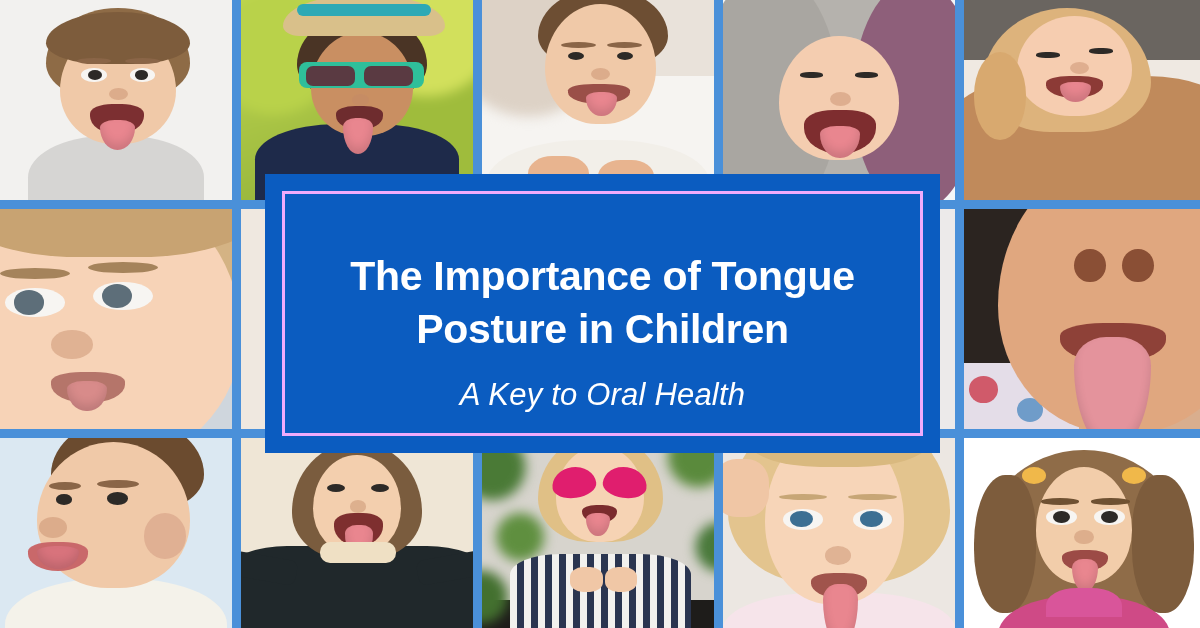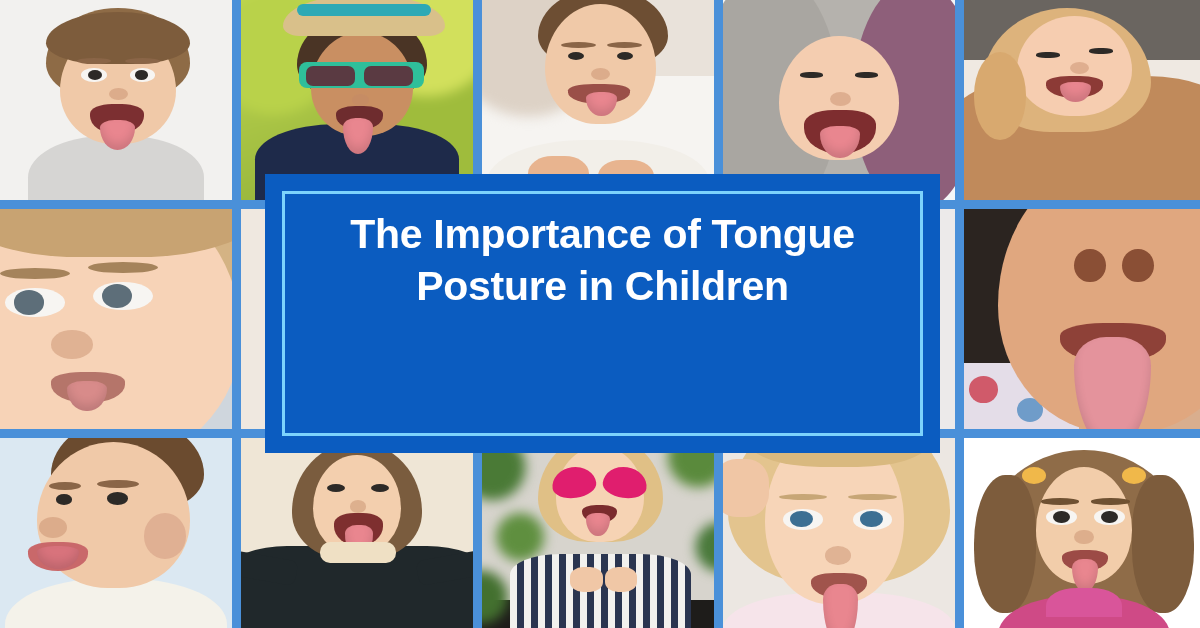--- a/index.html
+++ b/index.html
@@ -92,26 +92,26 @@
     width: 675px;
     height: 279px;
     background: #0b5cc0;
     z-index: 5;
     box-sizing: border-box;
     padding: 17px;
   }
   .title-inner {
     width: 100%;
     height: 100%;
-    border: 3px solid #7dd3fc;
+    border: 3px solid #f0abfc;
     box-sizing: border-box;
     display: flex;
     flex-direction: column;
     align-items: center;
-    justify-content: space-between;
+    justify-content: flex-end;
     padding: 14px 26px 20px;
   }
   .title-main {
     color: #ffffff;
     font-size: 41px;
     font-weight: bold;
     line-height: 1.28;
     text-align: center;
     letter-spacing: -0.3px;
     max-width: 570px;
@@ -349,16 +349,17 @@
       <div class="tongue" style="left:45%;top:58%;width:11%;height:16%;"></div>
       <div class="body" style="left:14%;top:76%;width:72%;height:36%;background:#cf4a86;"></div>
       <div class="shade" style="left:34%;top:72%;width:32%;height:14%;background:#d9559a;border-radius:40% 40% 0 0/60% 60% 0 0;"></div>
     </div>
 
   </div>
 
   <div class="title-card">
     <div class="title-inner">
       <div class="title-main">The Importance of Tongue Posture in Children</div>
+      <div class="title-sub">A Key to Oral Health</div>
     </div>
   </div>
 
 </div>
 
 </body></html>

